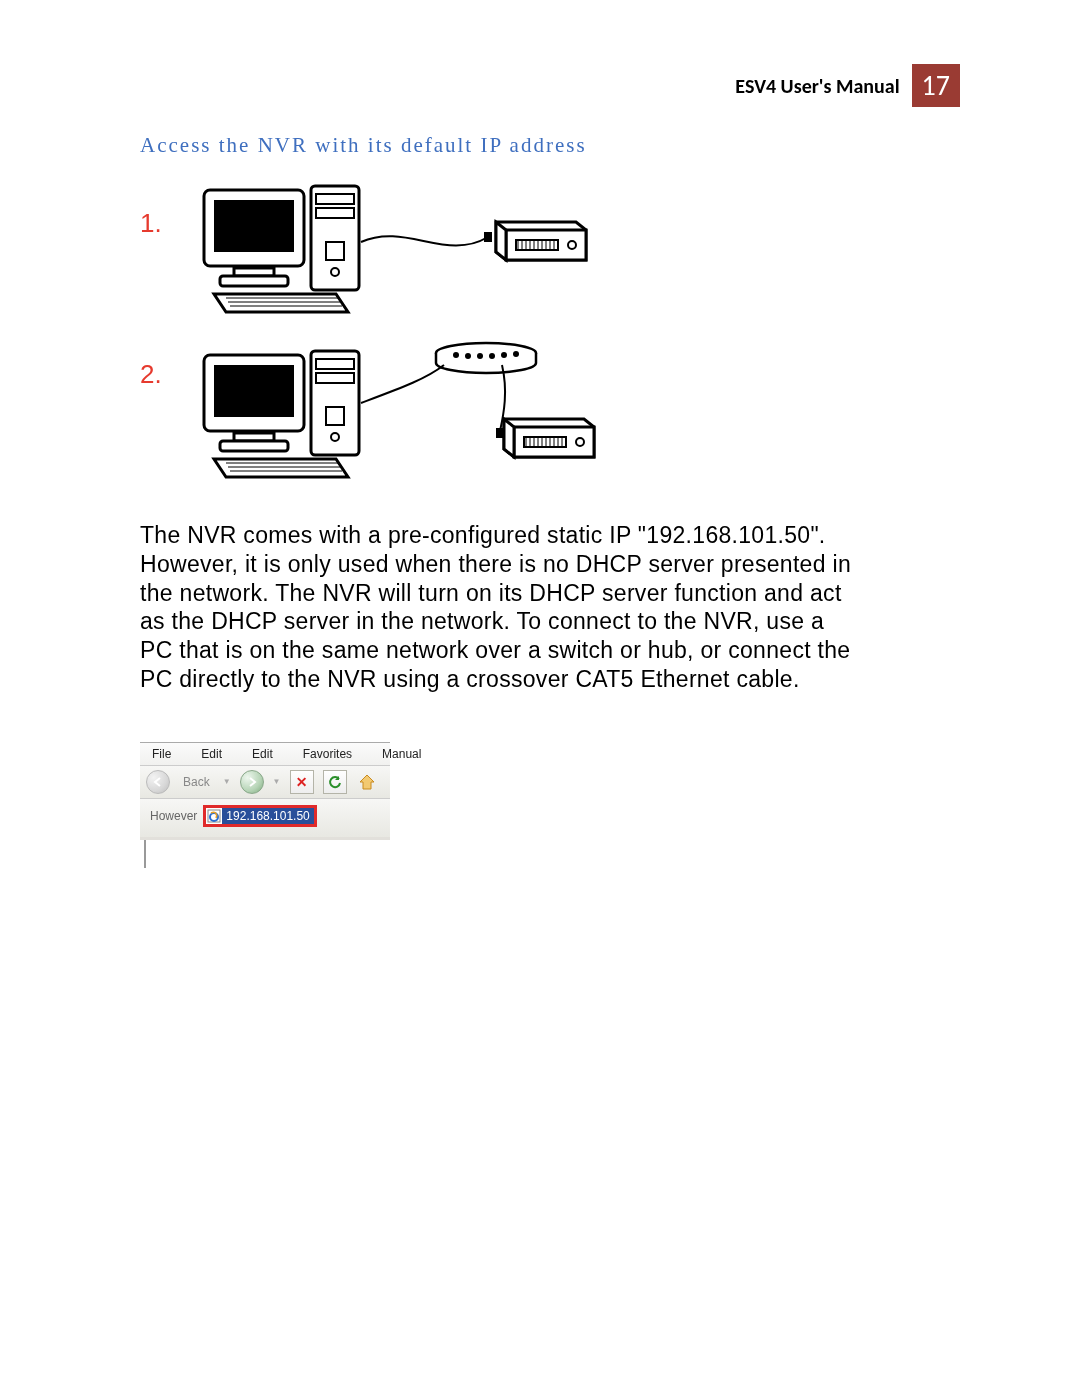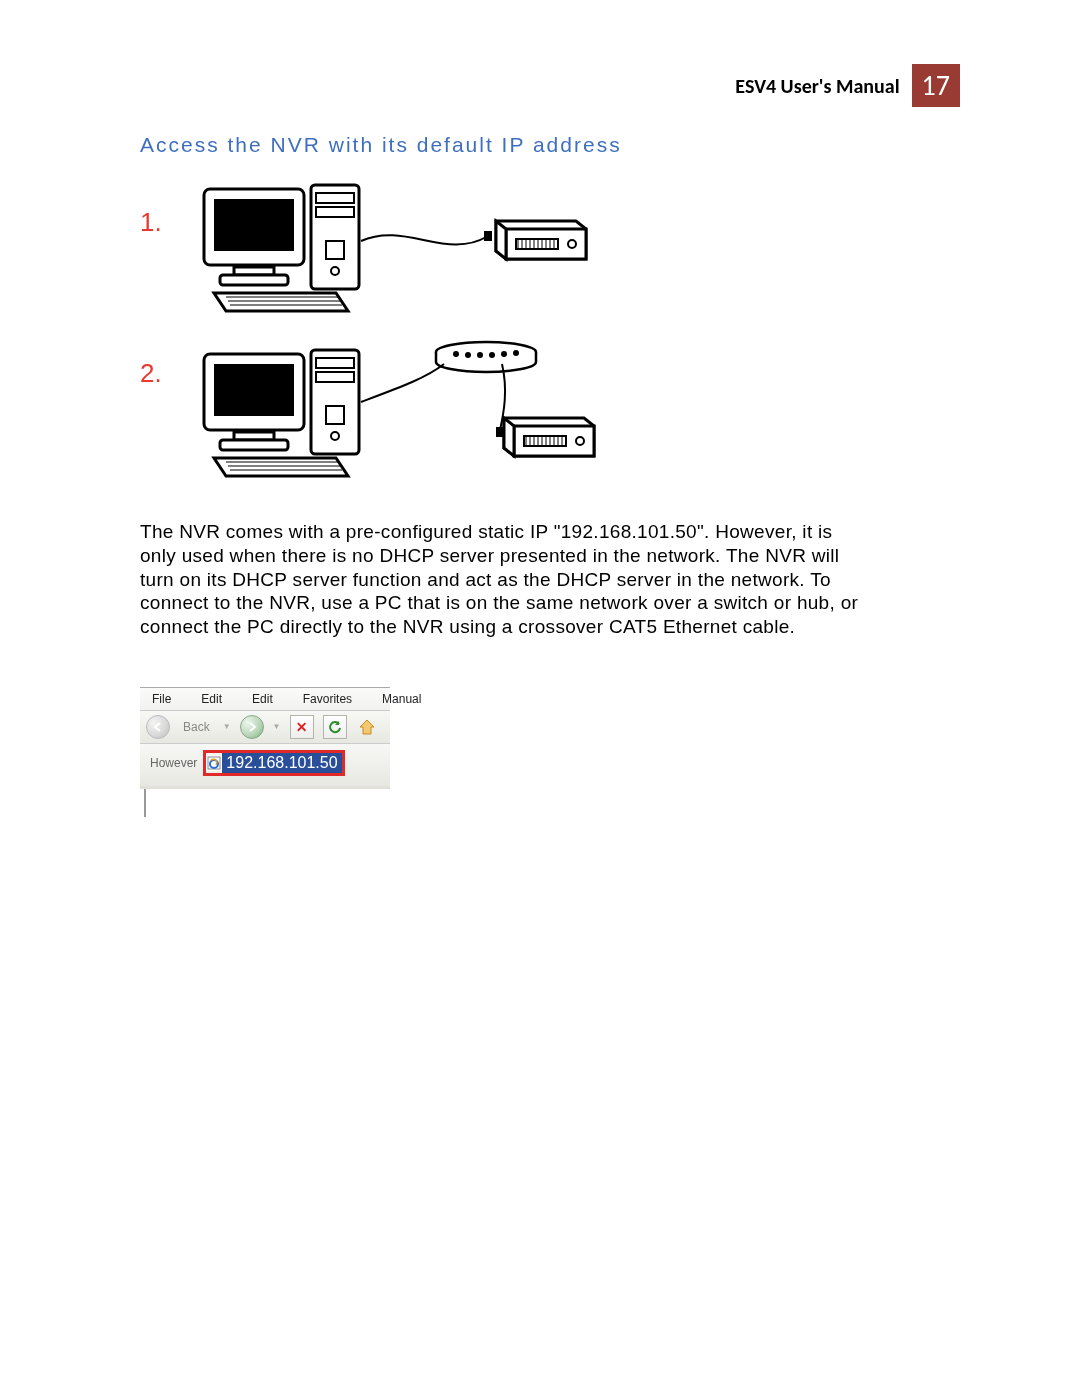--- a/index.html
+++ b/index.html
@@ -37,21 +37,21 @@
     background: #9a3b33;
     color: #fff;
     font-family: "Calibri", Arial, sans-serif;
     font-weight: normal;
     font-size: 28px;
     padding: 4px 10px;
     min-width: 28px;
     text-align: center;
   }
   .section-heading {
-    font-family: Liberation Sans, sans-serif;
+    font-family: Liberation Serif, serif;
     color: #3f6fbf;
     font-size: 21px;
     letter-spacing: 2px;
     margin: 0 0 24px 0;
   }
   .diagram-row {
     display: flex;
     align-items: flex-start;
     gap: 18px;
     margin-bottom: 6px;
@@ -62,21 +62,21 @@
     font-size: 26px;
     margin-top: 26px;
     min-width: 28px;
   }
   .diagram-box {
     position: relative;
   }
   svg { display:block; }
   .body-para {
     font-family: Verdana, Geneva, sans-serif;
-    font-size: 19px;
+    font-size: 23px;
     line-height: 1.25;
     margin: 28px 0 48px 0;
     max-width: 720px;
     letter-spacing: 0.3px;
   }
   
   .browser-mock {
     width: 250px;
     border-top: 1px solid #aaa;
     font-family: Tahoma, Verdana, sans-serif;
@@ -147,21 +147,21 @@
   .ie-icon {
     width:16px; height:16px;
     display:inline-flex; align-items:center; justify-content:center;
     background:#fff;
     font-size:12px;
   }
   .addr-input {
     background:#294f9a;
     color:#fff;
     padding: 1px 4px;
-    font-size:16px;
+    font-size:12px;
   }
   .body-para2 {
     font-family: Verdana, Geneva, sans-serif;
     font-size: 19px;
     line-height: 1.25;
     max-width: 740px;
     letter-spacing: 0.3px;
   }
 </style>
 </head>

